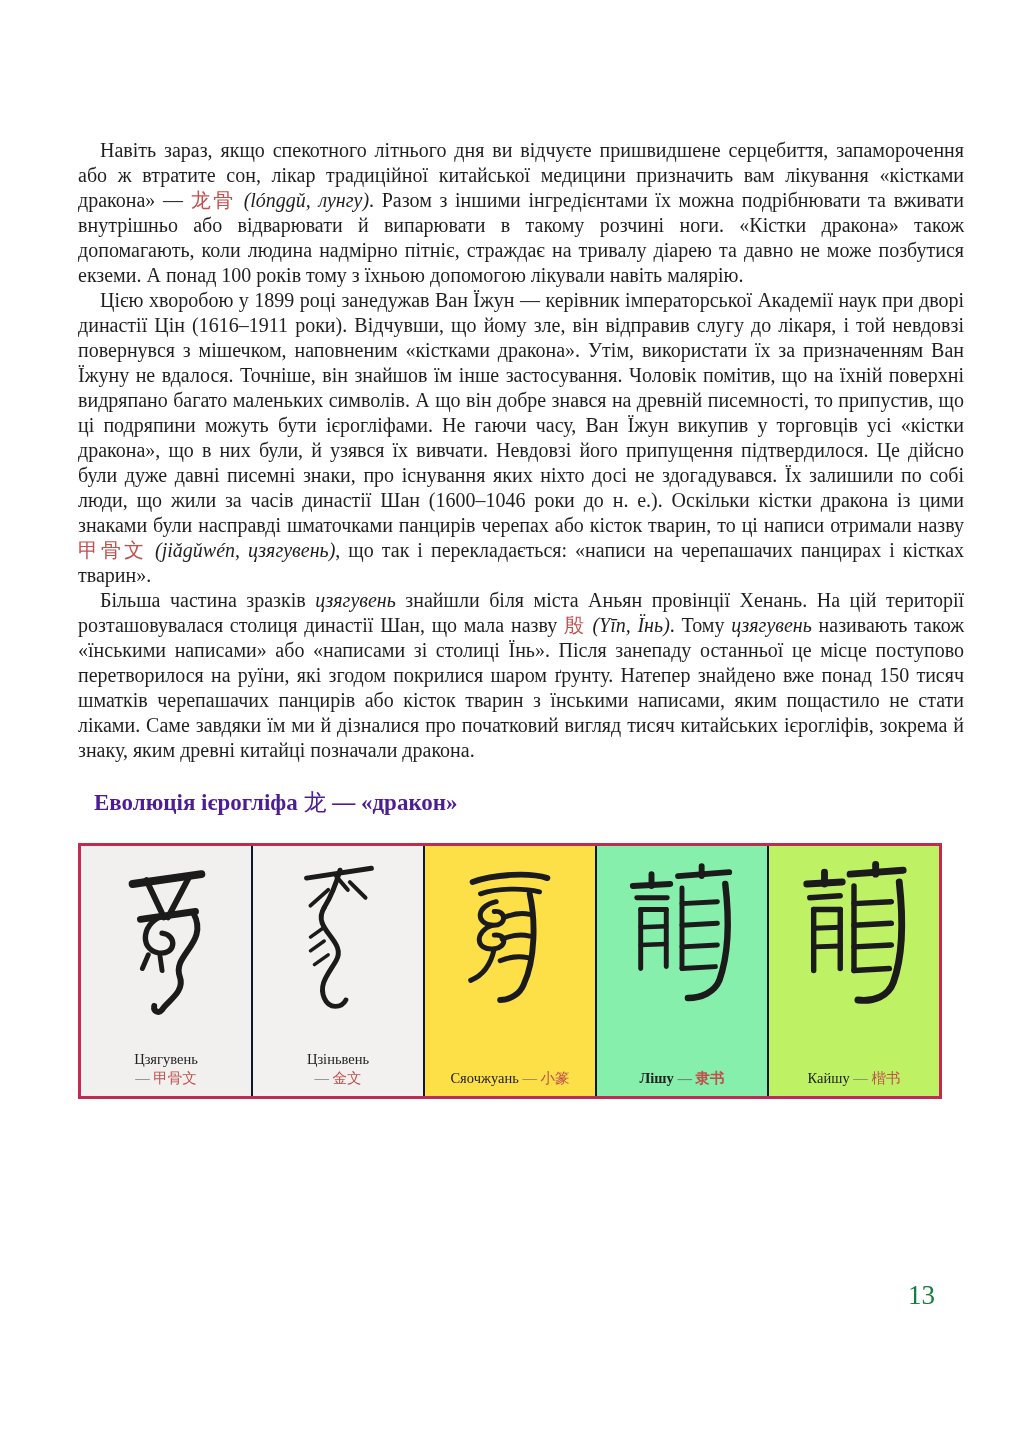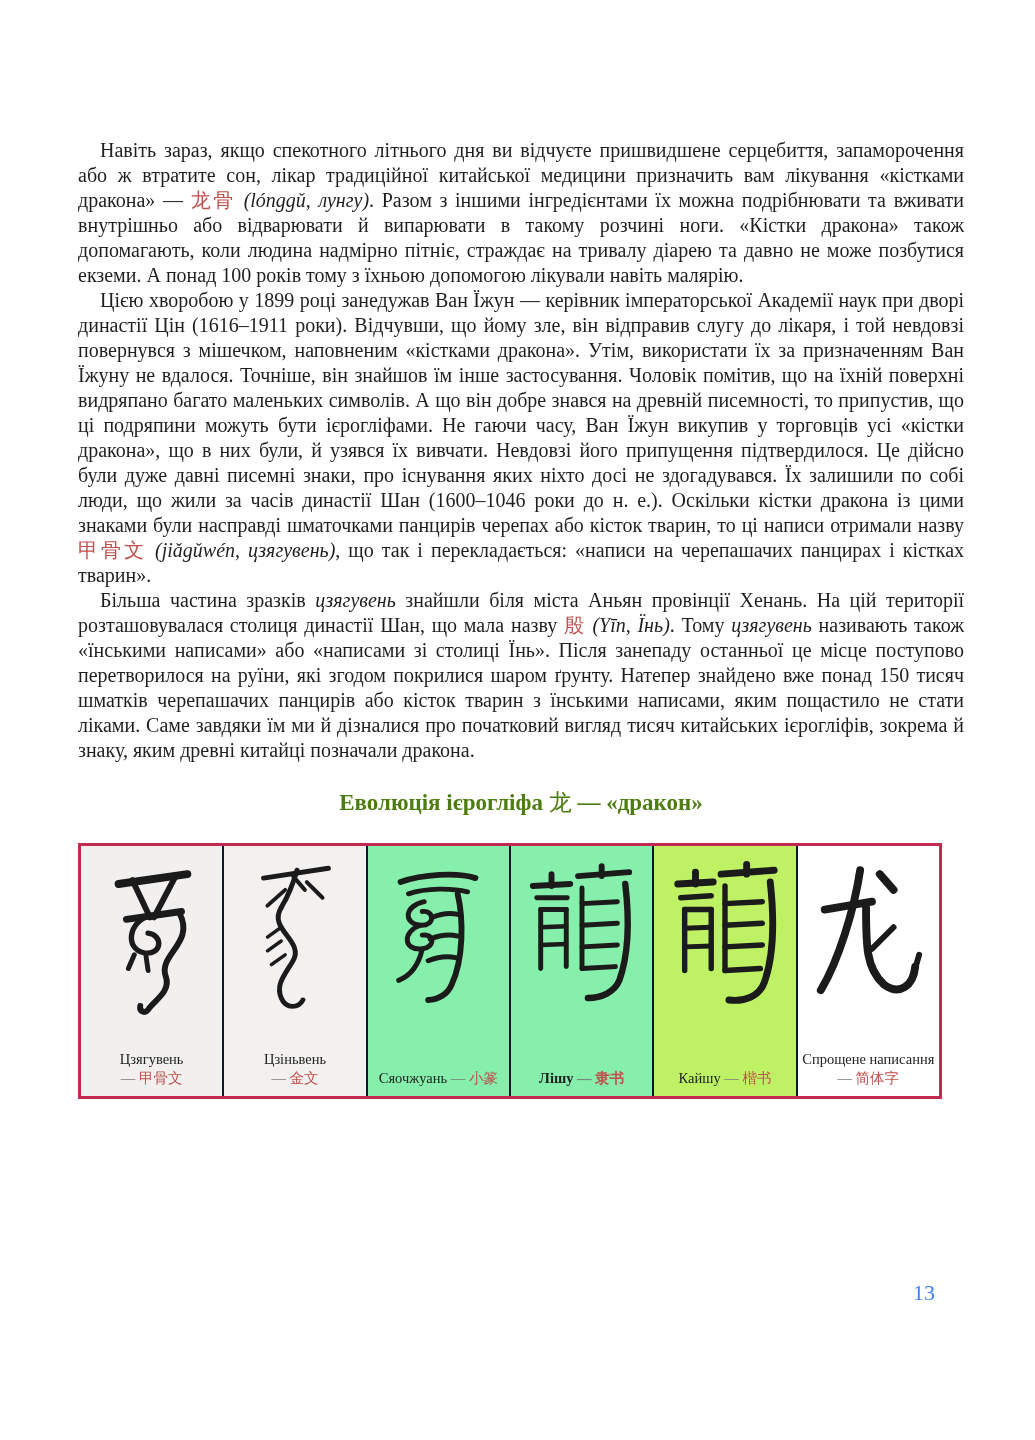--- a/index.html
+++ b/index.html
@@ -20,47 +20,46 @@
     margin: 0;
     font-size: 20px;
     line-height: 25px;
     text-align: justify;
     text-indent: 22px;
   }
   .run-normal { }
   .run-italic { font-style: italic; }
   .run-hanzi-red { color: #c0504d; font-style: normal; }
   h2.evo-heading {
-    margin: 26px 0 0 0;
+    margin: 26px 0 0 16px;
     font-size: 23px;
     line-height: 28px;
     font-weight: bold;
-    color: #4d7c0f;
-    text-align: center;
+    color: #4c1d95;
   }
   h2.evo-heading .run-bold-red { font-weight: bold; }
   h2.evo-heading .run-hanzi { font-weight: 400; }
   .figure {
     margin-top: 26px;
     width: 858px;
     height: 250px;
     border: 3px solid #c32a52;
     display: flex;
     background: #ffffff;
   }
   .cell {
     flex: 1 1 0;
     position: relative;
     border-left: 2px solid #0f172a;
     overflow: hidden;
   }
   .cell:first-child { border-left: none; }
   .cell-bg-1 { background: #f1f0ee; }
   .cell-bg-2 { background: #f2f1ef; }
-  .cell-bg-3 { background: #86efac; }
+  .cell-bg-3 { background: #fde047; }
   .cell-bg-4 { background: #86efac; font-weight: bold; }
   .cell-bg-5 { background: #bef264; }
   .cell-bg-6 { background: #ffffff; }
   .glyph {
     position: absolute;
     top: 6px; left: 0; right: 0;
     height: 180px;
     display: flex;
     align-items: center;
     justify-content: center;
@@ -73,22 +72,22 @@
     font-size: 14.5px;
     line-height: 19px;
     color: #222222;
   }
   .cap-dash { color: #7a7a7a; }
   .cap-hanzi { color: #c0504d; }
   .page-number {
     position: absolute;
     top: 1280px;
     right: 100px;
-    font-size: 22px;
-    color: #3b82f6;
+    font-size: 27px;
+    color: #15803d;
   }
 </style>
 </head>
 <body>
 
 <div class="content">
   <p class="para"><span class="run-normal">Навіть зараз, якщо спекотного літнього дня ви відчуєте пришвидшене серцебиття, запаморочення або ж втратите сон, лікар традиційної китайської медицини призначить вам лікування «кістками дракона» — </span><span class="run-hanzi-red">龙骨</span><span class="run-normal"> </span><span class="run-italic">(lónggǔ, лунгу)</span><span class="run-normal">. Разом з іншими інгредієнтами їх можна подрібнювати та вживати внутрішньо або відварювати й випарювати в такому розчині ноги. «Кістки дракона» також допомагають, коли людина надмірно пітніє, страждає на тривалу діарею та давно не може позбутися екземи. А понад 100 років тому з їхньою допомогою лікували навіть малярію.</span></p>
   <p class="para"><span class="run-normal">Цією хворобою у 1899 році занедужав Ван Їжун — керівник імператорської Академії наук при дворі династії Цін (1616–1911 роки). Відчувши, що йому зле, він відправив слугу до лікаря, і той невдовзі повернувся з мішечком, наповненим «кістками дракона». Утім, використати їх за призначенням Ван Їжуну не вдалося. Точніше, він знайшов їм інше застосування. Чоловік помітив, що на їхній поверхні видряпано багато маленьких символів. А що він добре знався на древній писемності, то припустив, що ці подряпини можуть бути ієрогліфами. Не гаючи часу, Ван Їжун викупив у торговців усі «кістки дракона», що в них були, й узявся їх вивчати. Невдовзі його припущення підтвердилося. Це дійсно були дуже давні писемні знаки, про існування яких ніхто досі не здогадувався. Їх залишили по собі люди, що жили за часів династії Шан (1600–1046 роки до н. е.). Оскільки кістки дракона із цими знаками були насправді шматочками панцирів черепах або кісток тварин, то ці написи отримали назву </span><span class="run-hanzi-red">甲骨文</span><span class="run-normal"> </span><span class="run-italic">(jiǎgǔwén, цзягувень)</span><span class="run-normal">, що так і перекладається: «написи на черепашачих панцирах і кістках тварин».</span></p>
   <p class="para"><span class="run-normal">Більша частина зразків </span><span class="run-italic">цзягувень</span><span class="run-normal"> знайшли біля міста Аньян провінції Хенань. На цій території розташовувалася столиця династії Шан, що мала назву </span><span class="run-hanzi-red">殷</span><span class="run-normal"> </span><span class="run-italic">(Yīn, Їнь)</span><span class="run-normal">. Тому </span><span class="run-italic">цзягувень</span><span class="run-normal"> називають також «їнськими написами» або «написами зі столиці Їнь». Після занепаду останньої це місце поступово перетворилося на руїни, які згодом покрилися шаром ґрунту. Натепер знайдено вже понад 150 тисяч шматків черепашачих панцирів або кісток тварин з їнськими написами, яким пощастило не стати ліками. Саме завдяки їм ми й дізналися про початковий вигляд тисяч китайських ієрогліфів, зокрема й знаку, яким древні китайці позначали дракона.</span></p>
 
@@ -199,33 +198,17 @@
           <path d="M60 68 L98 66" stroke-width="5.5"></path>
           <path d="M60 90 L98 88" stroke-width="5.5"></path>
           <path d="M60 114 L96 112" stroke-width="5.5"></path>
         </svg>
       </div>
       <div class="caption">
         <span>Кайшу</span> <span class="cap-dash">—</span> <span class="cap-hanzi">楷书</span>
       </div>
     </div>
 
-    <div class="cell cell-bg-6">
-      <div class="glyph">
-        <svg width="118" height="172" viewBox="0 0 120 170" fill="none" stroke="#1b1b1b" stroke-linecap="round" stroke-linejoin="round">
-          <path d="M16 52 L64 44" stroke-width="8"></path>
-          <path d="M52 12 C46 52 30 104 12 134" stroke-width="8"></path>
-          <path d="M58 50 C58 88 58 112 76 128 C92 140 106 130 108 110" stroke-width="8"></path>
-          <path d="M108 112 L112 98" stroke-width="6"></path>
-          <path d="M72 16 L86 32" stroke-width="8"></path>
-          <path d="M64 92 L86 70" stroke-width="6"></path>
-        </svg>
-      </div>
-      <div class="caption">
-        <div><span>Спрощене написання</span></div>
-        <div><span class="cap-dash">—</span> <span class="cap-hanzi">简体字</span></div>
-      </div>
-    </div>
 
   </div>
 </div>
 
 <div class="page-number">13</div>
 
 </body></html>

